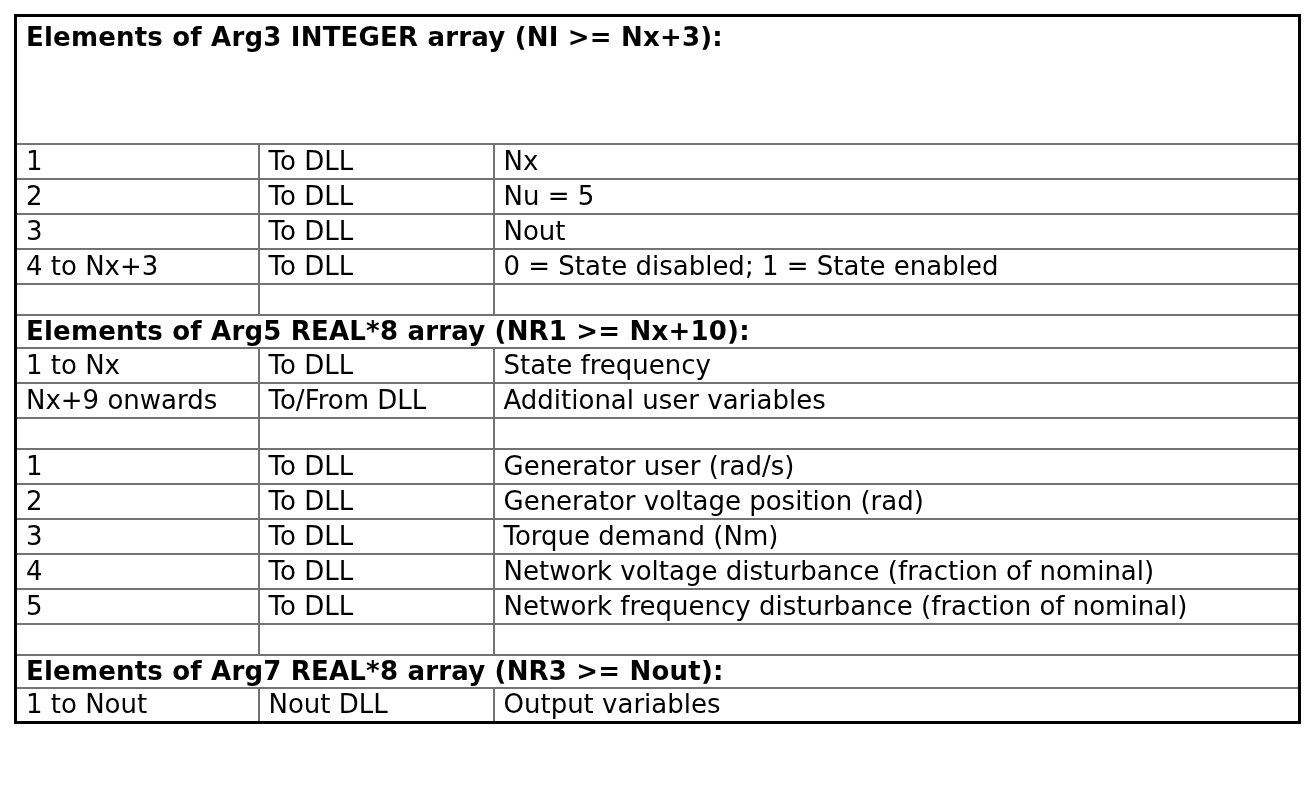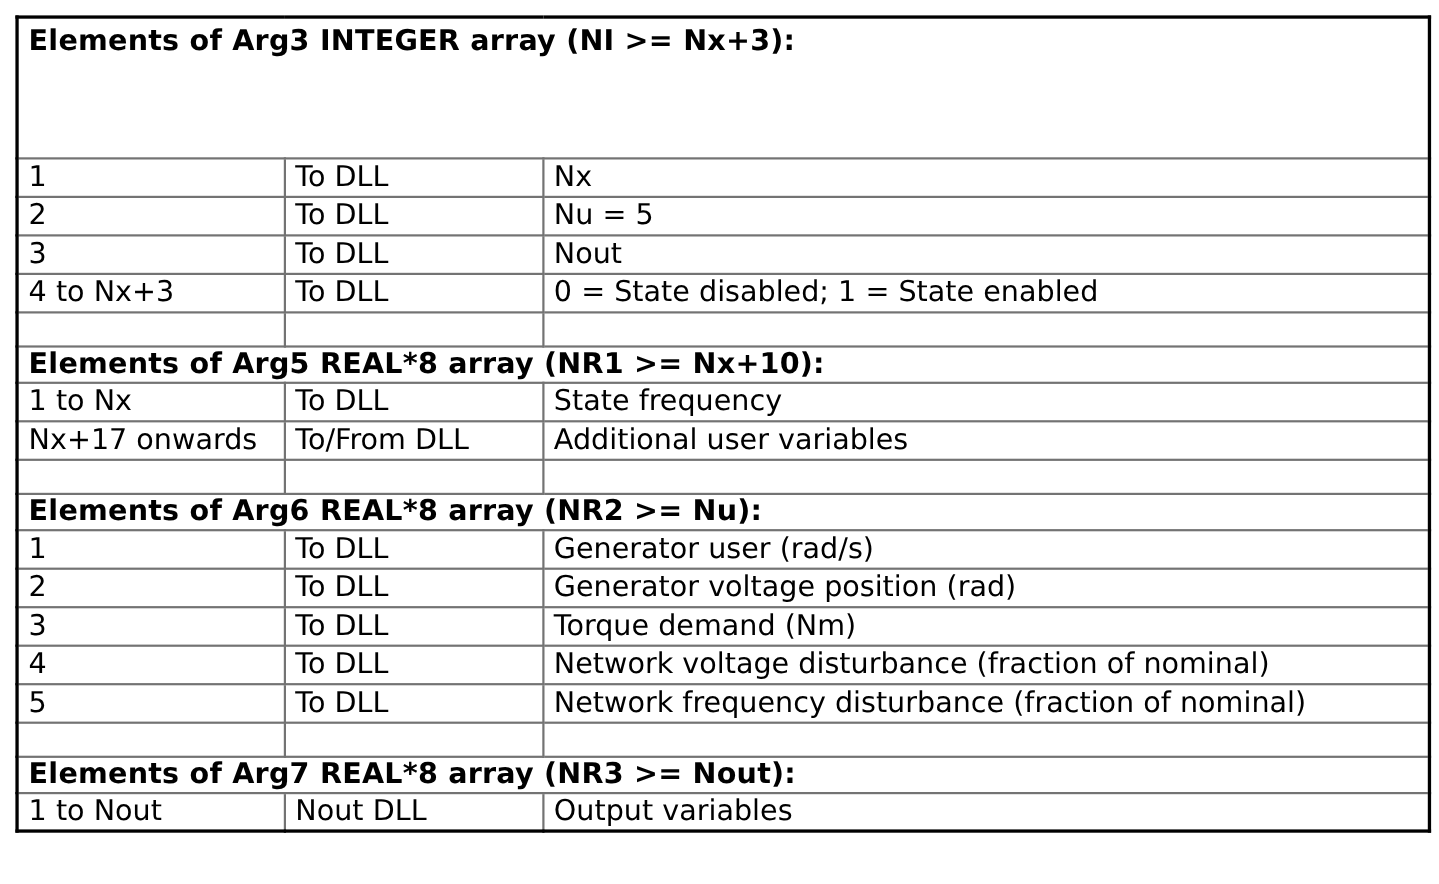--- a/index.html
+++ b/index.html
@@ -88,33 +88,30 @@
 
   <tr class="row-hdr">
     <td colspan="3">Elements of Arg5 REAL*8 array (NR1 &gt;= Nx+10):</td>
   </tr>
   <tr class="row-normal">
     <td>1 to Nx</td>
     <td>To DLL</td>
     <td>State frequency</td>
   </tr>
   <tr class="row-normal">
-    <td>Nx+17 onwards</td>
+    <td>Nx+9 onwards</td>
     <td>To/From DLL</td>
     <td>Additional user variables</td>
   </tr>
   <tr class="row-sep">
     <td></td>
     <td></td>
     <td></td>
   </tr>
 
-  <tr class="row-hdr">
-    <td colspan="3">Elements of Arg6 REAL*8 array (NR2 &gt;= Nu):</td>
-  </tr>
   <tr class="row-normal">
     <td>1</td>
     <td>To DLL</td>
     <td>Generator user (rad/s)</td>
   </tr>
   <tr class="row-normal">
     <td>2</td>
     <td>To DLL</td>
     <td>Generator voltage position (rad)</td>
   </tr>

